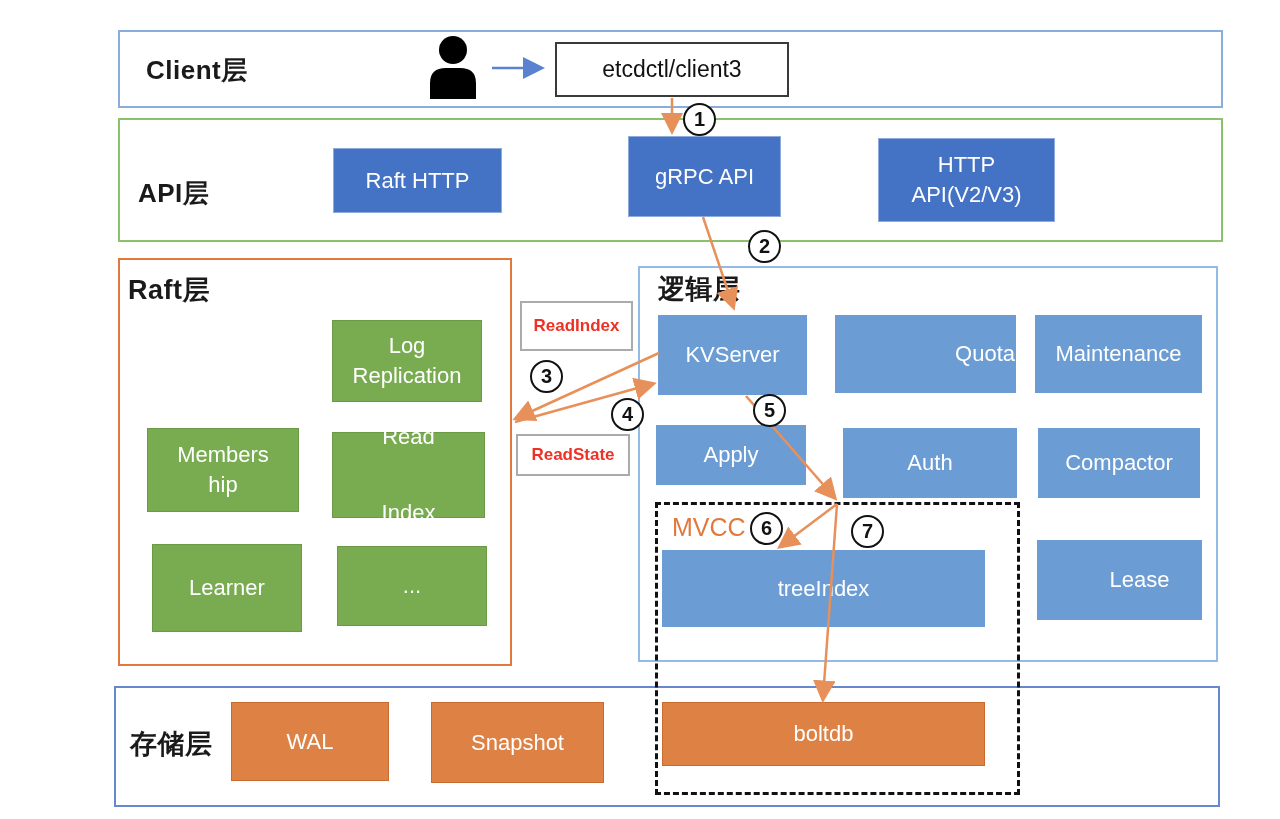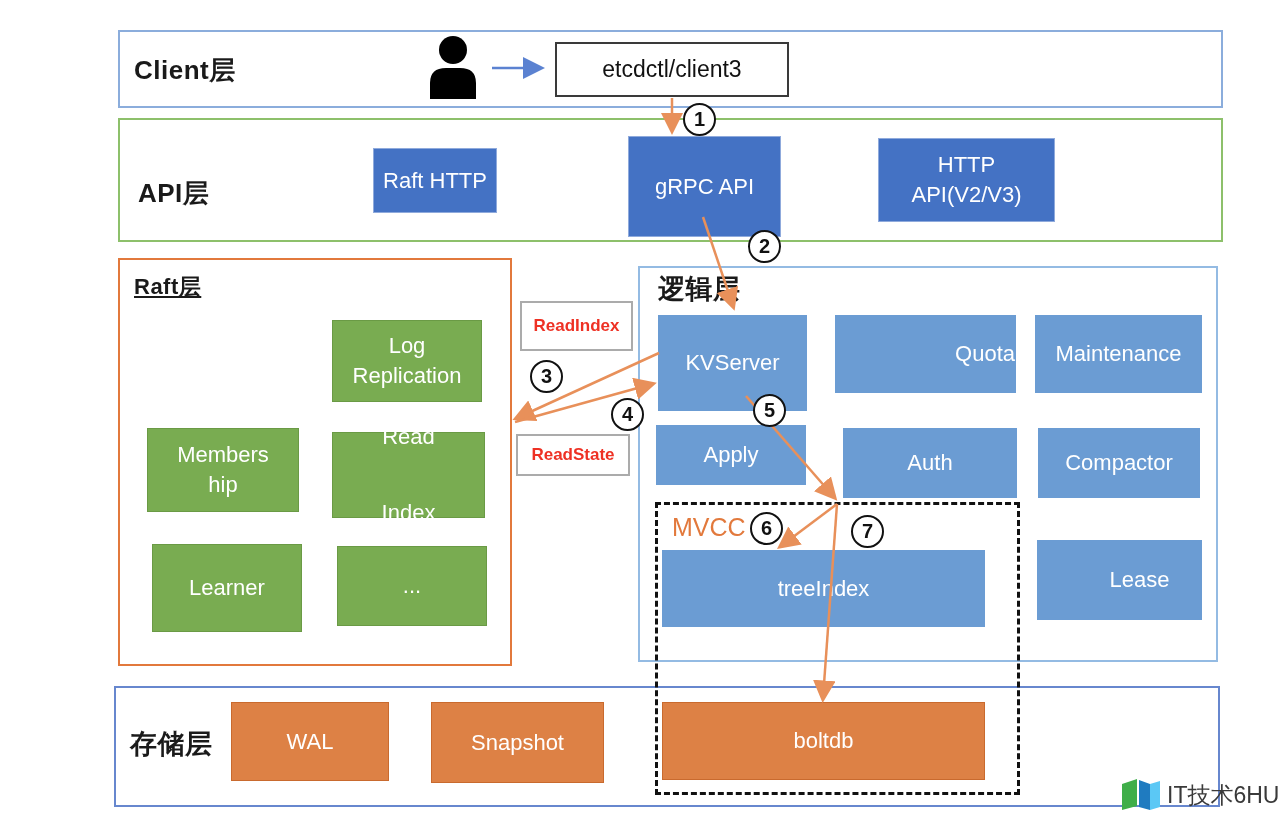--- a/index.html
+++ b/index.html
@@ -49,36 +49,36 @@
 <body>
 
 <div id="canvas">
 
   <div class="layer client-layer"></div>
   <div class="layer api-layer"></div>
   <div class="layer raft-layer"></div>
   <div class="layer logic-layer"></div>
   <div class="layer storage-layer"></div>
 
-  <div class="layer-label" style="left:134px; top:53px; font-size:26px;">Client层</div>
+  <div class="layer-label" style="left:146px; top:53px; font-size:26px;">Client层</div>
   <div class="layer-label" style="left:138px; top:176px; font-size:26px;">API层</div>
-  <div class="layer-label" style="left:134px; top:272px; font-size:22px;text-decoration:underline;">Raft层</div>
+  <div class="layer-label" style="left:128px; top:272px; font-size:27px;">Raft层</div>
   <div class="layer-label" style="left:658px; top:271px; font-size:27px;">逻辑层</div>
   <div class="layer-label" style="left:130px; top:726px; font-size:27px;">存储层</div>
 
   <svg id="person" width="52" height="64" viewBox="0 0 52 64">
     <circle cx="26" cy="15" r="14" fill="#000"></circle>
     <path d="M3,64 L3,48 Q3,33 19,33 L33,33 Q49,33 49,48 L49,64 Z" fill="#000"></path>
   </svg>
   <div class="white-box" style="left:555px; top:42px; width:234px; height:55px;">etcdctl/client3</div>
 
-  <div class="node darkblue z2" style="left:333px; top:148px; width:124px; height:65px;margin-left:40px;">
+  <div class="node darkblue z2" style="left:333px; top:148px; width:169px; height:65px;">
     <span>Raft HTTP</span>
   </div>
-  <div class="node darkblue z2" style="left:628px; top:136px; width:153px; height:101px;">
+  <div class="node darkblue z2" style="left:628px; top:136px; width:153px; height:81px;">
     <span>gRPC API</span>
   </div>
   <div class="node darkblue z2" style="left:878px; top:138px; width:177px; height:84px;">
     <span>HTTP</span>
     <span>API(V2/V3)</span>
   </div>
 
   <div class="node green z2" style="left:332px; top:320px; width:150px; height:82px;">
     <span>Log</span>
     <span>Replication</span>
@@ -94,21 +94,21 @@
   <div class="node green z2" style="left:152px; top:544px; width:150px; height:88px;">
     <span>Learner</span>
   </div>
   <div class="node green z2" style="left:337px; top:546px; width:150px; height:80px;">
     <span>...</span>
   </div>
 
   <div class="tag-box" style="left:520px; top:301px; width:113px; height:50px;">ReadIndex</div>
   <div class="tag-box" style="left:516px; top:434px; width:114px; height:42px;">ReadState</div>
 
-  <div class="node lightblue z2" style="left:658px; top:315px; width:149px; height:96px;">
+  <div class="node lightblue z2" style="left:658px; top:315px; width:149px; height:80px;">
     <span>KVServer</span>
   </div>
   <div class="node lightblue z2" style="left:835px; top:315px; width:181px; height:78px;align-items:flex-end;">
     <span>Quota</span>
   </div>
   <div class="node lightblue z2" style="left:1035px; top:315px; width:167px; height:78px;">
     <span>Maintenance</span>
   </div>
   <div class="node lightblue z2" style="left:656px; top:425px; width:150px; height:60px;">
     <span>Apply</span>
@@ -129,21 +129,21 @@
   <div class="mvcc-rect">
     <div class="mvcc-label">MVCC</div>
   </div>
 
   <div class="node orange z2" style="left:231px; top:702px; width:158px; height:79px;">
     <span>WAL</span>
   </div>
   <div class="node orange z2" style="left:431px; top:702px; width:173px; height:81px;">
     <span>Snapshot</span>
   </div>
-  <div class="node orange z2" style="left:662px; top:702px; width:323px; height:78px;text-align:right;">
+  <div class="node orange z2" style="left:662px; top:702px; width:323px; height:64px;text-align:right;">
     <span>boltdb</span>
   </div>
 
   <svg id="arrows" viewBox="0 0 1280 819">
     <defs>
       <marker id="ah-o" markerWidth="9" markerHeight="9" refX="7" refY="4.5" orient="auto">
         <path d="M0,0 L9,4.5 L0,9 Z" fill="#E8905A"></path>
       </marker>
       <marker id="ah-b" markerWidth="9" markerHeight="9" refX="7" refY="4.5" orient="auto">
         <path d="M0,0 L9,4.5 L0,9 Z" fill="#5B82D1"></path>
@@ -160,22 +160,14 @@
   </svg>
 
   <div class="stepnum" style="left:683px; top:103px;">1</div>
   <div class="stepnum" style="left:748px; top:230px;">2</div>
   <div class="stepnum" style="left:530px; top:360px;">3</div>
   <div class="stepnum" style="left:611px; top:398px;">4</div>
   <div class="stepnum" style="left:753px; top:394px;">5</div>
   <div class="stepnum" style="left:750px; top:512px;">6</div>
   <div class="stepnum" style="left:851px; top:515px;">7</div>
 
-  <div class="watermark">
-    <svg width="42" height="38" viewBox="0 0 42 38">
-      <polygon points="2,8 17,3 17,30 2,34" fill="#3FAE49"></polygon>
-      <polygon points="19,4 30,8 30,34 19,31" fill="#1F7BC0"></polygon>
-      <polygon points="30,8 40,5 40,31 30,34" fill="#5BC8F5"></polygon>
-    </svg>
-    <span class="watermark-text">IT技术6HU</span>
-  </div>
 
 </div>
 
 </body></html>

